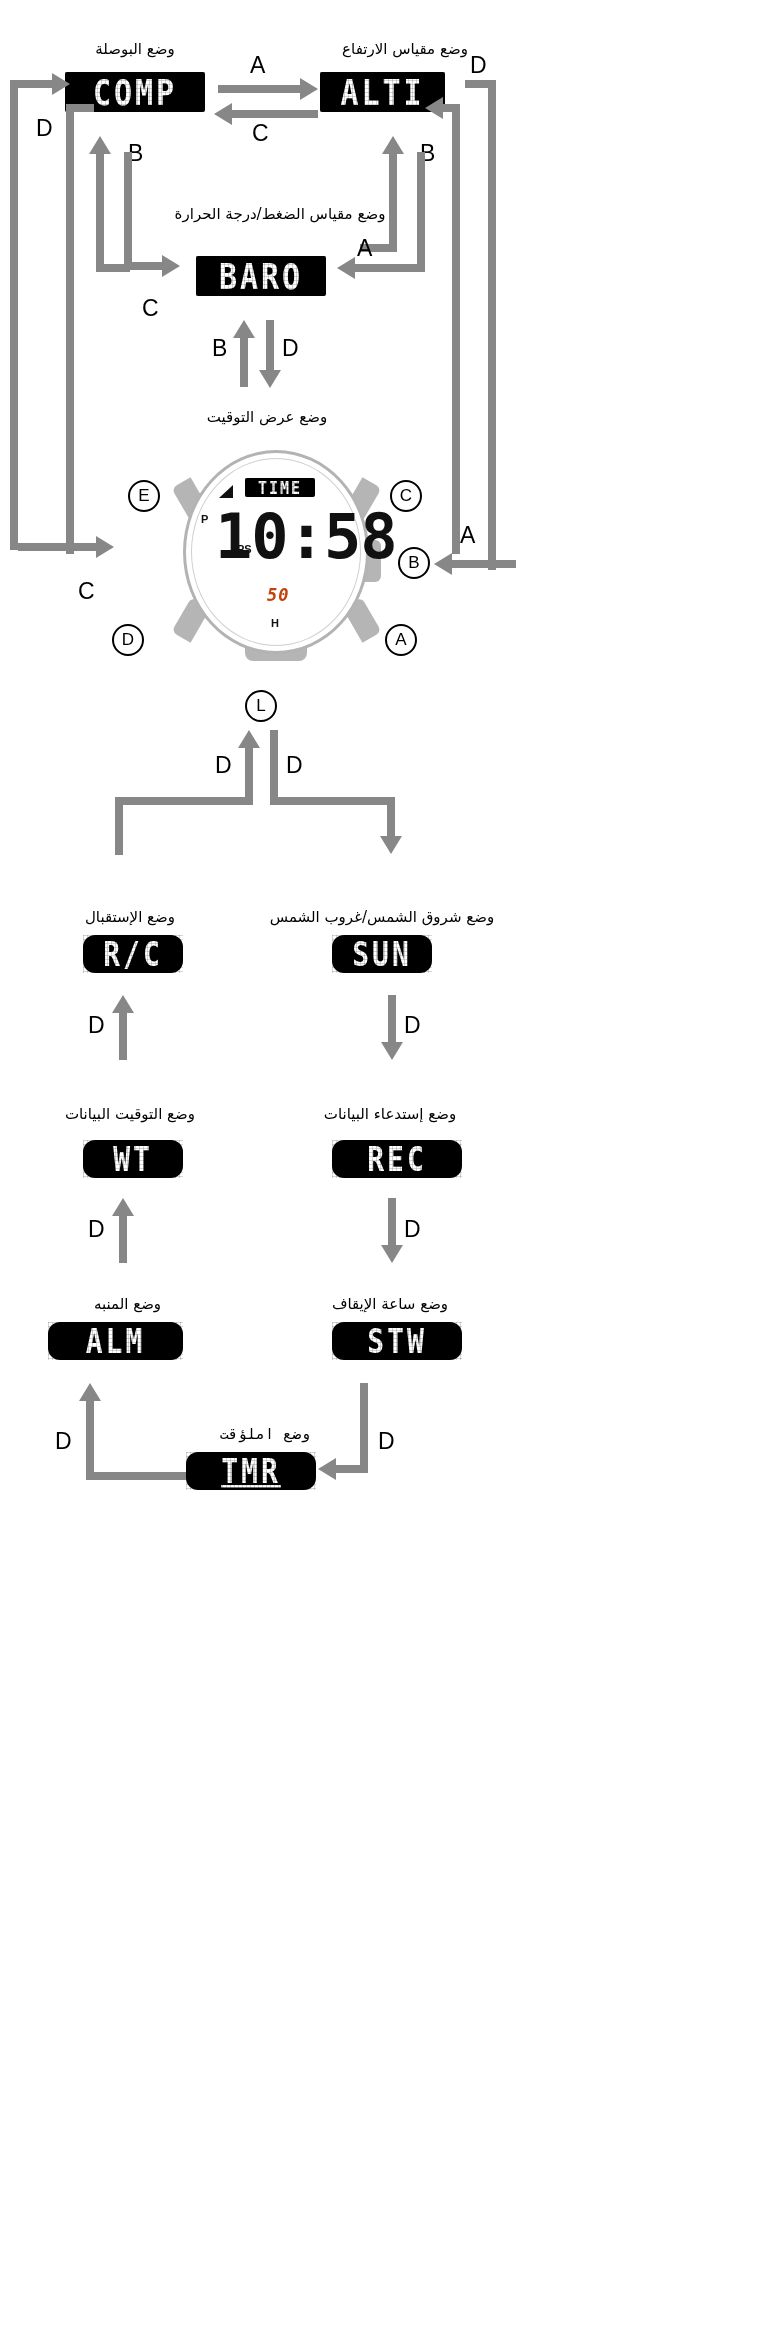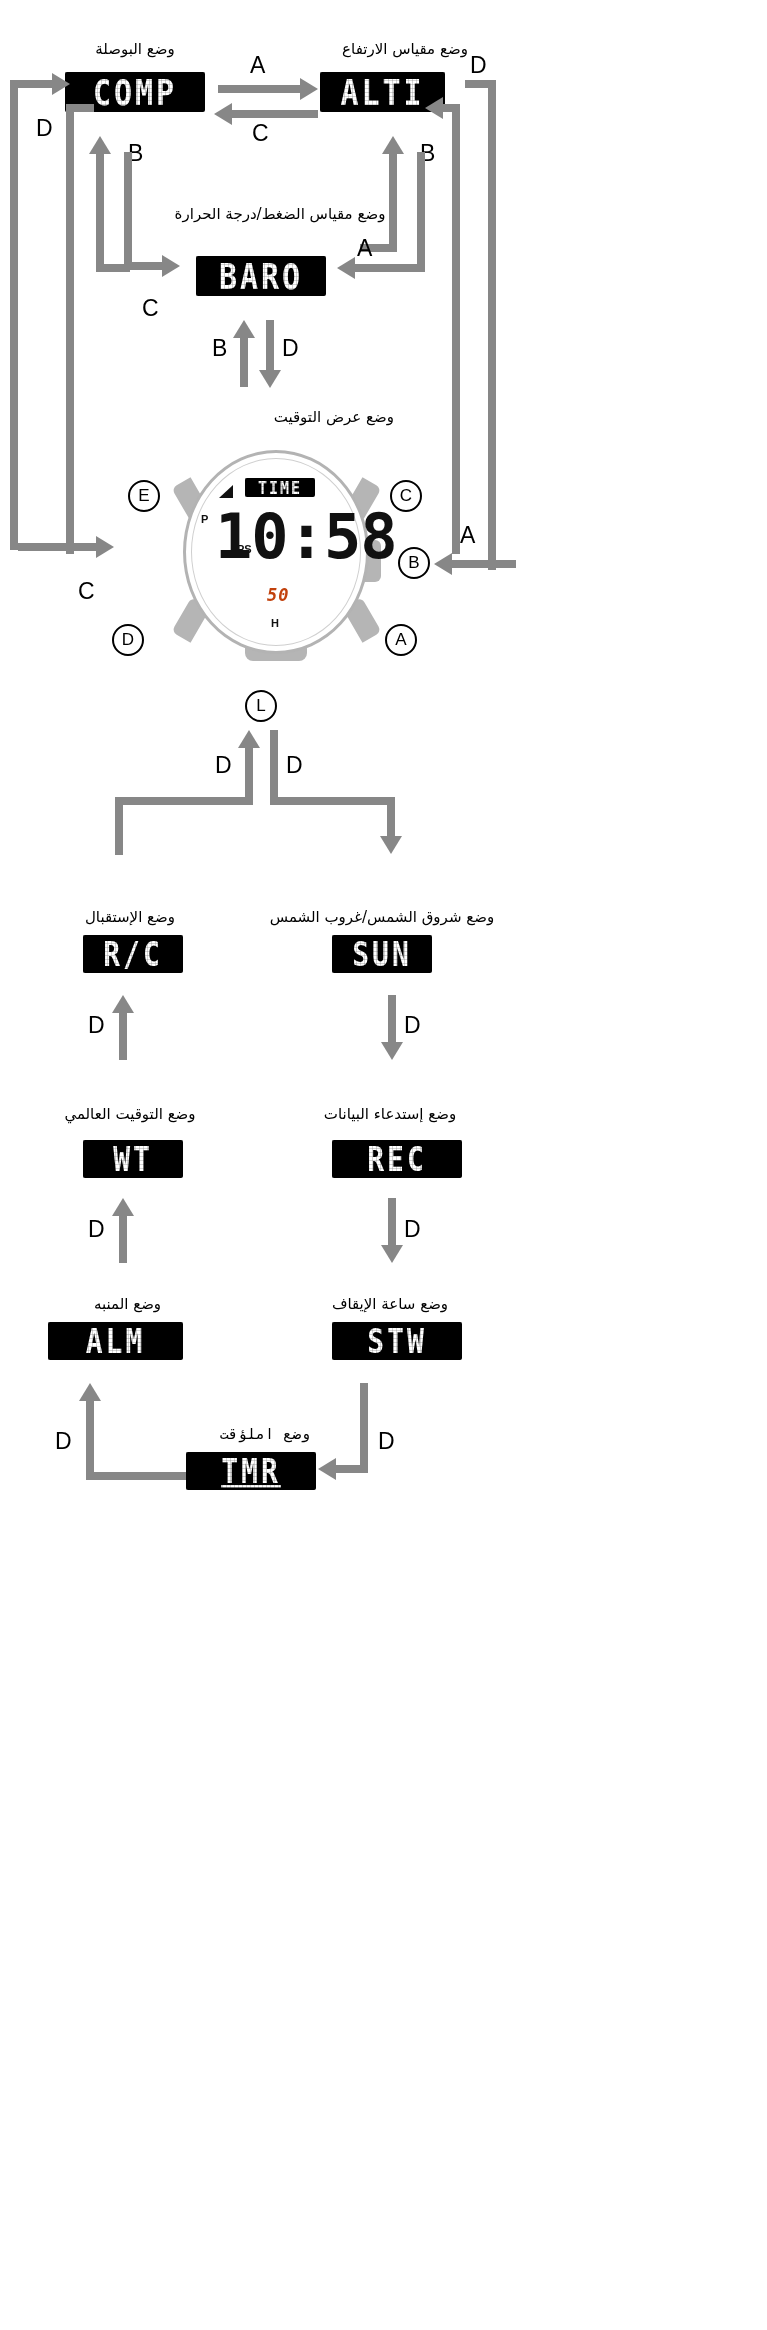--- a/index.html
+++ b/index.html
@@ -11,21 +11,21 @@
   
   .chip{position:absolute;background:#000;color:#fff;
         display:flex;align-items:center;justify-content:center;
         font-family:"DejaVu Sans Mono","Liberation Mono",monospace;
         font-weight:bold;letter-spacing:3px;
         border-radius:2px;
         box-shadow:0 0 0 0 #000;}
   .chip span{display:block;transform:scaleY(1.18);
              -webkit-font-smoothing:none;}
   .chip.big{height:40px;font-size:30px;}
-  .chip.med{height:38px;font-size:28px;}
+  .chip.med{height:38px;font-size:28px;border-radius:12px;}
 
   
   .chip::after{content:"";position:absolute;inset:0;pointer-events:none;
      background-image:
         repeating-linear-gradient(to right,rgba(0,0,0,.30) 0 1px,rgba(0,0,0,0) 1px 4px),
         repeating-linear-gradient(to bottom,rgba(0,0,0,.30) 0 1px,rgba(0,0,0,0) 1px 4px);
      opacity:.55;}
 
   
   .cap{position:absolute;text-align:center;
@@ -129,21 +129,21 @@
   <div class="ah ah-l" style="left:425px;top:97px;"></div>
 
   <div class="bar" style="left:240px;top:335px;width:8px;height:52px;"></div>
   <div class="ah ah-u" style="left:233px;top:320px;"></div>
   <div class="lt" style="left:212px;top:335px;">B</div>
 
   <div class="bar" style="left:266px;top:320px;width:8px;height:52px;"></div>
   <div class="ah ah-d" style="left:259px;top:370px;"></div>
   <div class="lt" style="left:282px;top:335px;">D</div>
 
-  <div class="cap" style="left:204px;top:408px;width:190px;text-align:right;">وضع عرض التوقيت</div>
+  <div class="cap" style="left:172px;top:408px;width:190px;">وضع عرض التوقيت</div>
 
   <div class="watch" style="left:175px;top:445px;width:200px;height:250px;">
 
     <div class="btn" style="left:5px;top:35px;width:22px;height:40px;border-radius:6px 0 0 6px;transform:rotate(-30deg);"></div>
     <div class="btn" style="left:176px;top:35px;width:22px;height:40px;border-radius:0 6px 6px 0;transform:rotate(30deg);"></div>
     <div class="btn" style="left:186px;top:95px;width:20px;height:42px;border-radius:0 6px 6px 0;"></div>
     <div class="btn" style="left:176px;top:155px;width:22px;height:40px;border-radius:0 6px 6px 0;transform:rotate(-30deg);"></div>
     <div class="btn" style="left:5px;top:155px;width:22px;height:40px;border-radius:6px 0 0 6px;transform:rotate(30deg);"></div>
     <div class="btn" style="left:70px;top:196px;width:62px;height:20px;border-radius:0 0 8px 8px;"></div>
 
@@ -207,21 +207,21 @@
 
   <div class="cap" style="left:40px;top:908px;width:180px;">وضع الإستقبال</div>
   <div class="chip med" style="left:83px;top:935px;width:100px;">
       <span>R/C</span>
     </div>
 
   <div class="bar" style="left:119px;top:1010px;width:8px;height:50px;"></div>
   <div class="ah ah-u" style="left:112px;top:995px;"></div>
   <div class="lt" style="left:88px;top:1012px;">D</div>
 
-  <div class="cap" style="left:30px;top:1105px;width:200px;">وضع التوقيت العالمي</div>
+  <div class="cap" style="left:30px;top:1105px;width:200px;">وضع التوقيت البيانات</div>
   <div class="chip med" style="left:83px;top:1140px;width:100px;">
       <span>WT</span>
     </div>
 
   <div class="bar" style="left:119px;top:1213px;width:8px;height:50px;"></div>
   <div class="ah ah-u" style="left:112px;top:1198px;"></div>
   <div class="lt" style="left:88px;top:1216px;">D</div>
 
   <div class="cap" style="left:55px;top:1295px;width:145px;">وضع المنبه</div>
   <div class="chip med" style="left:48px;top:1322px;width:135px;">

